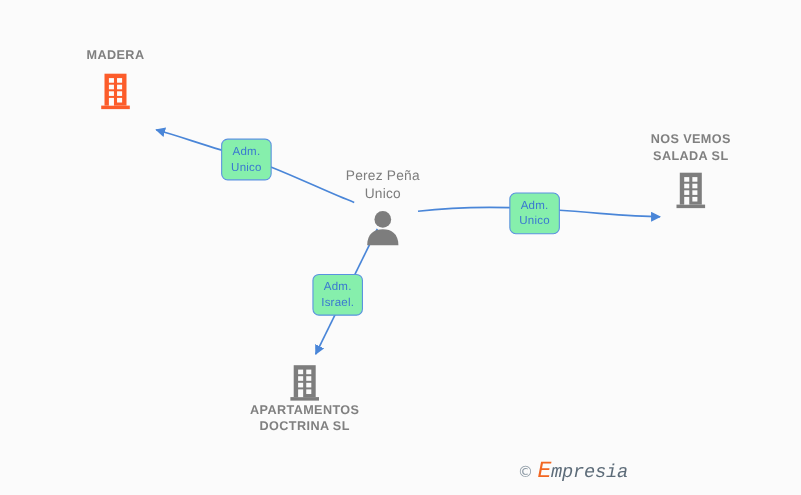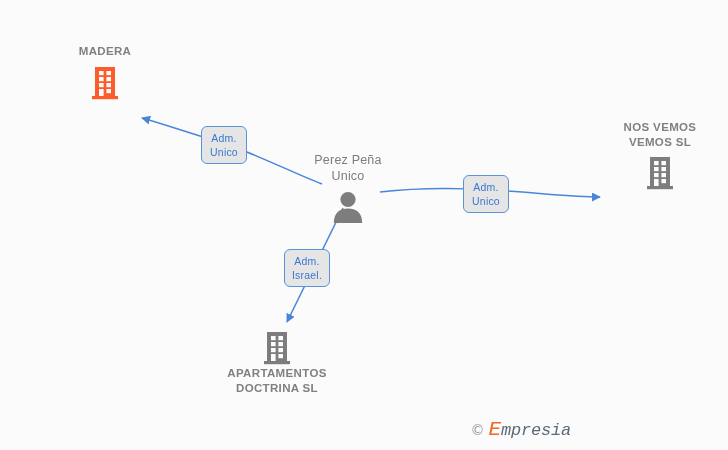--- a/index.html
+++ b/index.html
@@ -52,21 +52,21 @@
   .icon-wrap {
     display: flex;
     justify-content: center;
     align-items: flex-end;
   }
 
   
   .chip {
     position: absolute;
     box-sizing: border-box;
-    background: #e5e5e5;
+    background: #86efac;
     border: 1.3px solid #5b92df;
     border-radius: 6px;
     color: #3b78d0;
     font-size: 10.5px;
     line-height: 14px;
     text-align: center;
     padding: 4px 0 5px 0;
     letter-spacing: .2px;
   }
   .chip div { white-space: nowrap; }
@@ -143,24 +143,24 @@
       <div>Unico</div>
     </div>
     <div class="icon-wrap" style="margin-top:6px;">
       <svg width="32" height="34" viewBox="0 0 32 34">
         <circle cx="16" cy="9.5" r="7.6" fill="#7d7d7d"></circle>
         <path d="M 1.8 33 C 1.8 22.4 8.2 18.4 16 18.4 C 23.8 18.4 30.2 22.4 30.2 33 Z" fill="#7d7d7d"></path>
       </svg>
     </div>
   </div>
 
-  <div class="node" style="left:595px; top:120px; width:130px;">
+  <div class="node" style="left:563px; top:120px; width:130px;">
     <div class="node-label company-label">
       <div>NOS VEMOS</div>
-      <div>VEMOS  SL</div>
+      <div>SALADA  SL</div>
     </div>
     <div class="icon-wrap" style="margin-top:5px;">
       <svg width="32" height="36" viewBox="0 0 32 36">
         <rect x="6" y="2" width="20" height="29" fill="#7d7d7d"></rect>
         <rect x="3" y="31" width="26" height="3.2" fill="#7d7d7d"></rect>
         <rect x="10" y="6" width="4.6" height="4.2" fill="#fbfbfb"></rect>
         <rect x="17.4" y="6" width="4.6" height="4.2" fill="#fbfbfb"></rect>
         <rect x="10" y="12" width="4.6" height="4.2" fill="#fbfbfb"></rect>
         <rect x="17.4" y="12" width="4.6" height="4.2" fill="#fbfbfb"></rect>
         <rect x="10" y="18" width="4.6" height="4.2" fill="#fbfbfb"></rect>

